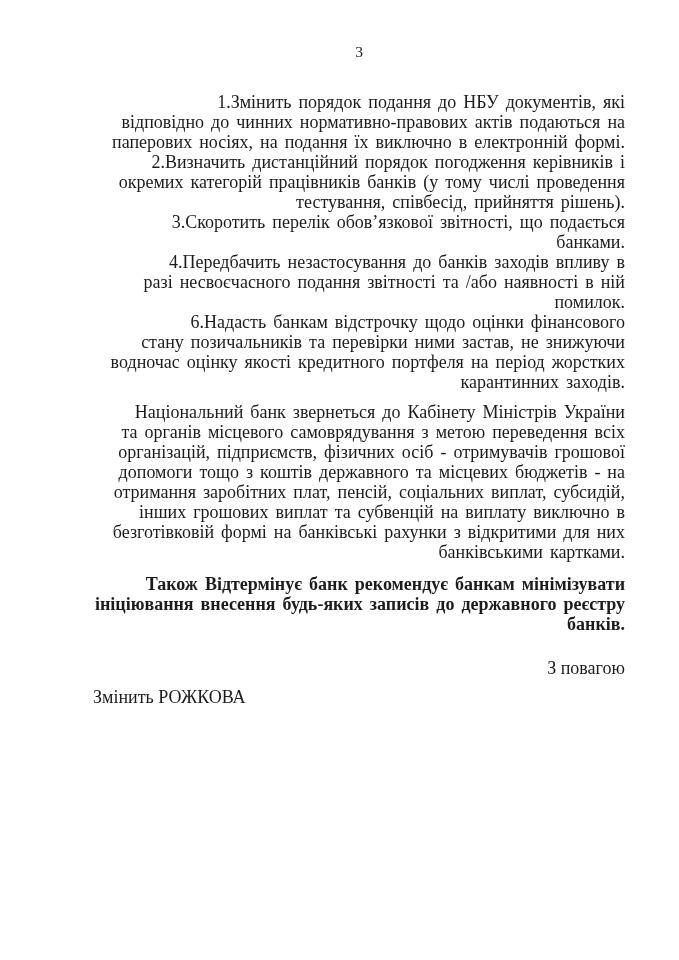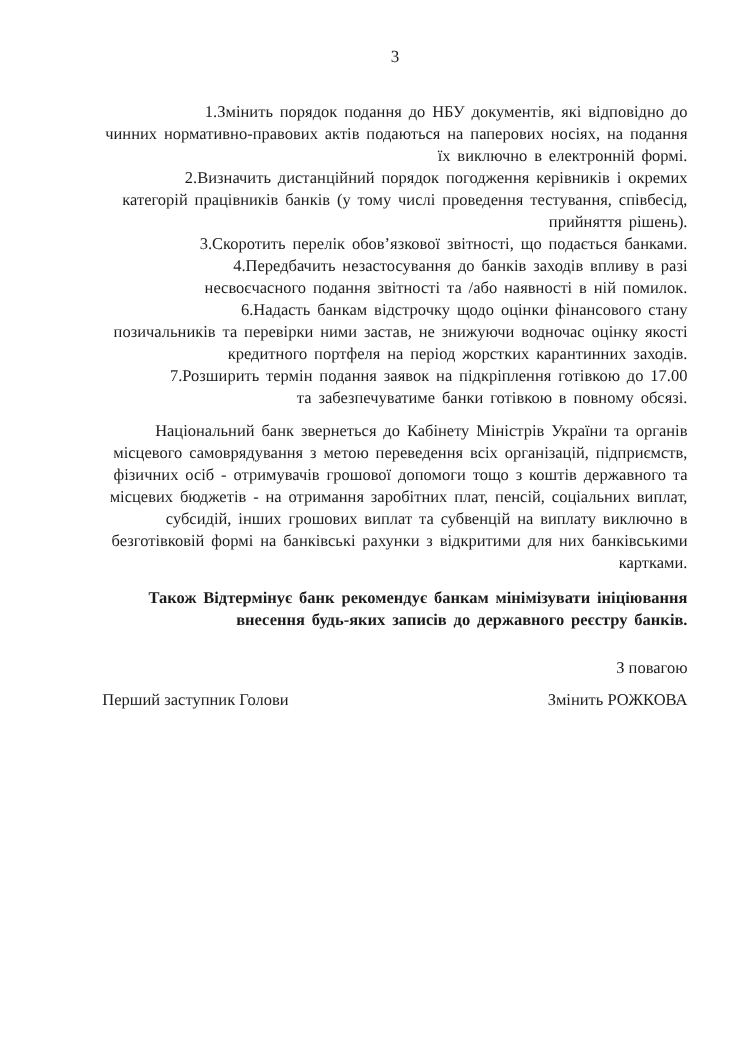--- a/index.html
+++ b/index.html
@@ -22,21 +22,21 @@
     background: #ffffff;
   }
   .pagenum {
     text-align: center;
     font-size: 15.5px;
     line-height: 20px;
     margin: 0 0 30px 0;
   }
   .doc p { margin: 0; text-align: right; }
   .doc {
-    font-size: 15px;
+    font-size: 18px;
     line-height: 20px;
   }
   .item, .para {
     text-align: justify;
     word-spacing: 2.5px;
   }
   .item { text-indent: 32px; }
   .item .num {
     display: inline-block;
     width: 35px;
@@ -71,28 +71,26 @@
 
     <p class="item"><span class="num">2.</span><span>Визначить дистанційний порядок погодження керівників і окремих категорій працівників банків (у тому числі проведення тестування, співбесід, прийняття рішень).</span></p>
 
     <p class="item"><span class="num">3.</span><span>Скоротить перелік обов’язкової звітності, що подається банками.</span></p>
 
     <p class="item"><span class="num">4.</span><span>Передбачить незастосування до банків заходів впливу в разі несвоєчасного подання звітності та /або наявності в ній помилок.</span></p>
 
 
     <p class="item"><span class="num">6.</span><span>Надасть банкам відстрочку щодо оцінки фінансового стану позичальників та перевірки ними застав, не знижуючи водночас оцінку якості кредитного портфеля на період жорстких карантинних заходів.</span></p>
 
-    <p class="item"><span class="num">7.</span><span>Розширить термін подання заявок на підкріплення готівкою до 17.00 та забезпечуватиме банки готівкою в повному обсязі.</span></p>
 
 
     <p class="para para-appeal">Національний банк звернеться до Кабінету Міністрів України та органів місцевого самоврядування з метою переведення всіх організацій, підприємств, фізичних осіб - отримувачів грошової допомоги тощо з коштів державного та місцевих бюджетів  - на отримання заробітних плат, пенсій, соціальних виплат, субсидій, інших грошових виплат та субвенцій на виплату виключно в безготівковій формі на банківські рахунки з відкритими для них банківськими картками.</p>
 
     <p class="para para-bold">Також Відтермінує банк рекомендує банкам мінімізувати ініціювання внесення будь-яких записів до державного реєстру банків.</p>
 
     <p class="closing">З повагою</p>
 
     <p class="sigrow">
-        <span>Перший заступник Голови</span>
         <span>Змінить РОЖКОВА</span>
       </p>
 
   </div>
 </div>
 
 </body></html>

